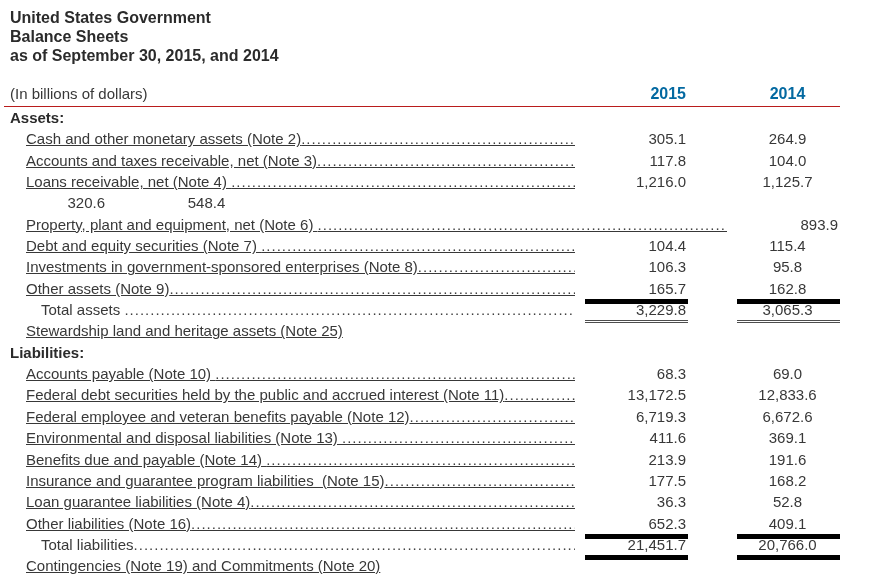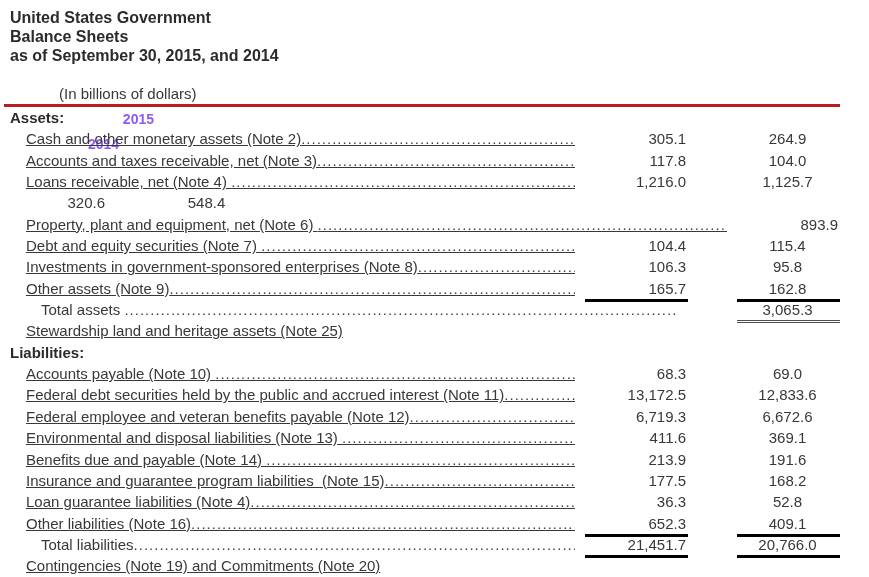--- a/index.html
+++ b/index.html
@@ -16,46 +16,45 @@
   .titles { padding-left: 6px; }
   .titles div {
     font-weight: bold; font-size: 16px; line-height: 19px; color: #2b2b2b;
     white-space: pre;
   }
 
   
   .header-row {
     display: flex; align-items: baseline;
     margin-top: 20px; height: 22px;
-    border-bottom: 3px solid #b91c1c;
-    flex-direction: column;
+    border-bottom: 1px solid #b91c1c;
   }
   .header-row .unit { flex: 1; padding-left: 6px; font-size: 15px; }
-  .col-head { font-weight: bold; font-size: 14px; color: #8b5cf6; margin-top: 9px; }
+  .col-head { font-weight: bold; font-size: 16px; color: #0369a1; }
 
   
   .row { display: flex; align-items: baseline; height: 21.35px; line-height: 21.35px; white-space: pre; }
   .labelwrap { flex: 1; display: flex; align-items: baseline; overflow: hidden; min-width: 0; }
   .label { flex: none; }
   .leader { flex: 1; overflow: hidden; margin-right: 10px; white-space: nowrap; }
   .leader::after {
     content: "..........................................................................................................................................................";
     letter-spacing: 1px; color: #3f3f3f;
   }
   .col { flex: none; width: 103px; text-align: right; padding-right: 2px; }
   .col2 { margin-left: 49px; text-align: center; }
 
   
   .row.section .labelwrap { padding-left: 6px; }
   .row.section .label { font-weight: bold; color: #2b2b2b; }
   .row.item .labelwrap { padding-left: 22px; text-decoration: underline; }
   .row.total .labelwrap { padding-left: 37px; justify-content: flex-end; }
 
   
-  .row.rule-single .col.val { border-bottom: 3px solid #000000; }
+  .row.rule-single .col.val { border-bottom: 5px solid #000000; }
   .row.rule-double .col.val { border-bottom: 3px double #4e4e4e; }
 </style>
 </head>
 <body>
 
 <div class="page">
   <div class="titles">
     <div>United States Government</div>
     <div>Balance Sheets</div>
     <div>as of September 30, 2015, and 2014</div>
@@ -106,20 +105,21 @@
     <span class="col val v1">106.3</span>
     <span class="col val v2 col2">95.8</span>
   </div>
         <div class="row item rule-single">
     <span class="labelwrap"><span class="label">Other assets (Note 9)</span><span class="leader"></span></span>
     <span class="col val v1">165.7</span>
     <span class="col val v2 col2">162.8</span>
   </div>
         <div class="row total rule-double">
     <span class="labelwrap"><span class="label">Total assets </span><span class="leader"></span></span>
+    <span class="col val v1">3,229.8</span>
     <span class="col val v2 col2">3,065.3</span>
   </div>
         <div class="row item">
     <span class="labelwrap"><span class="label">Stewardship land and heritage assets (Note 25)</span></span>
     <span class="col val v1"></span>
     <span class="col val v2 col2"></span>
   </div>
         <div class="row section">
     <span class="labelwrap"><span class="label">Liabilities:</span></span>
     <span class="col val v1"></span>

